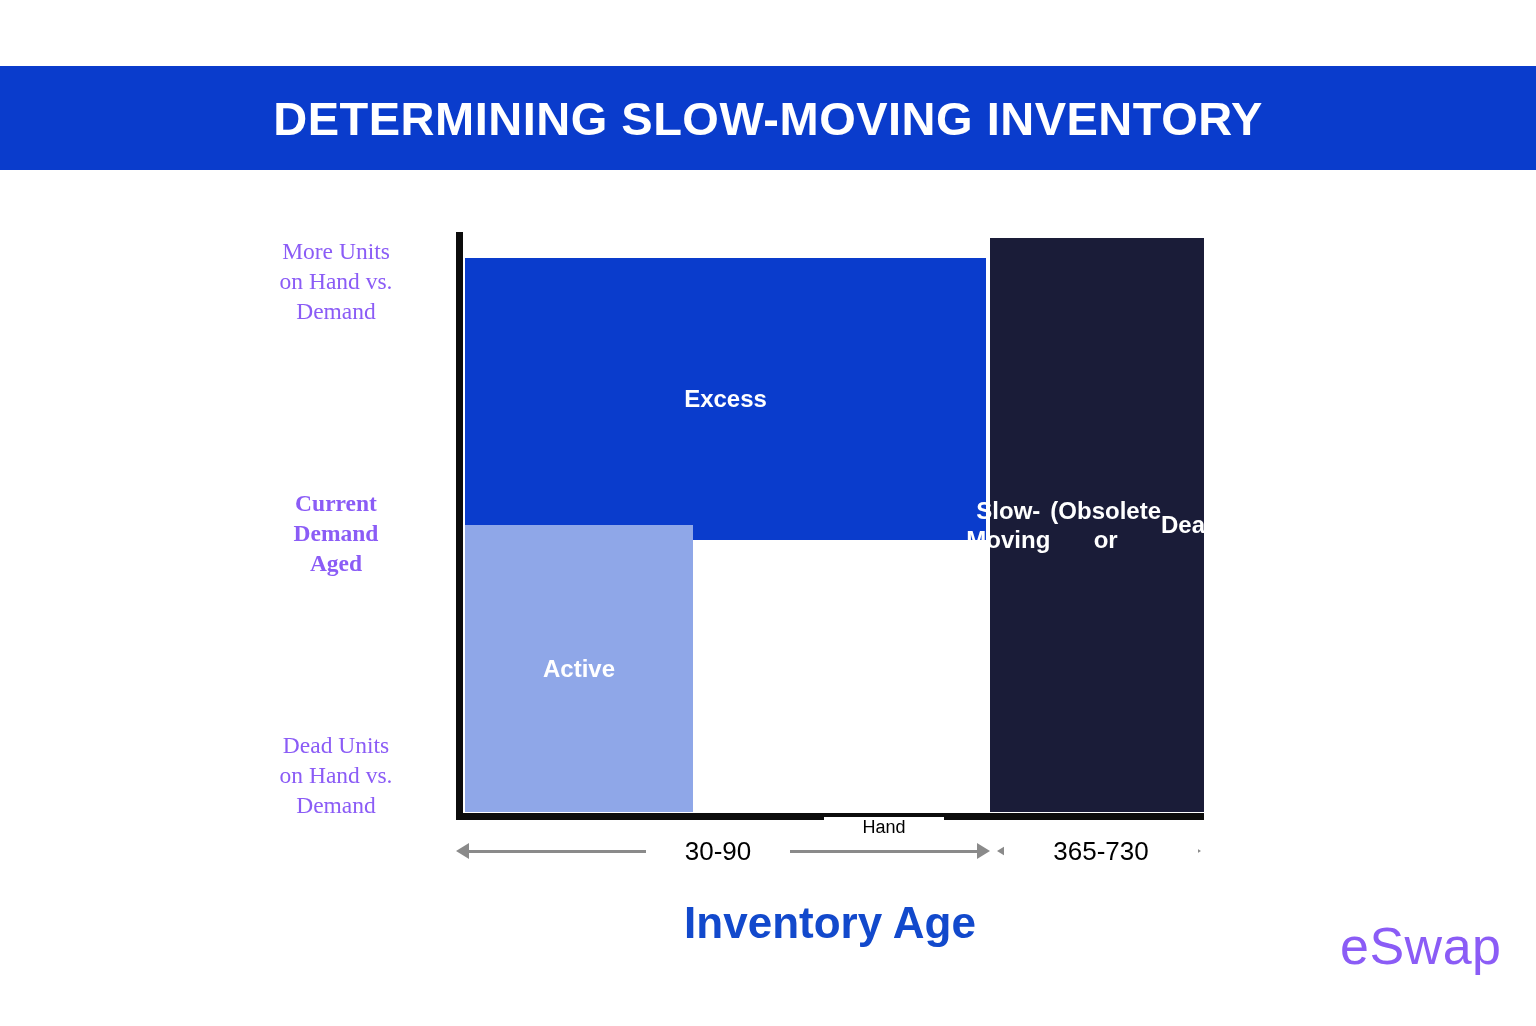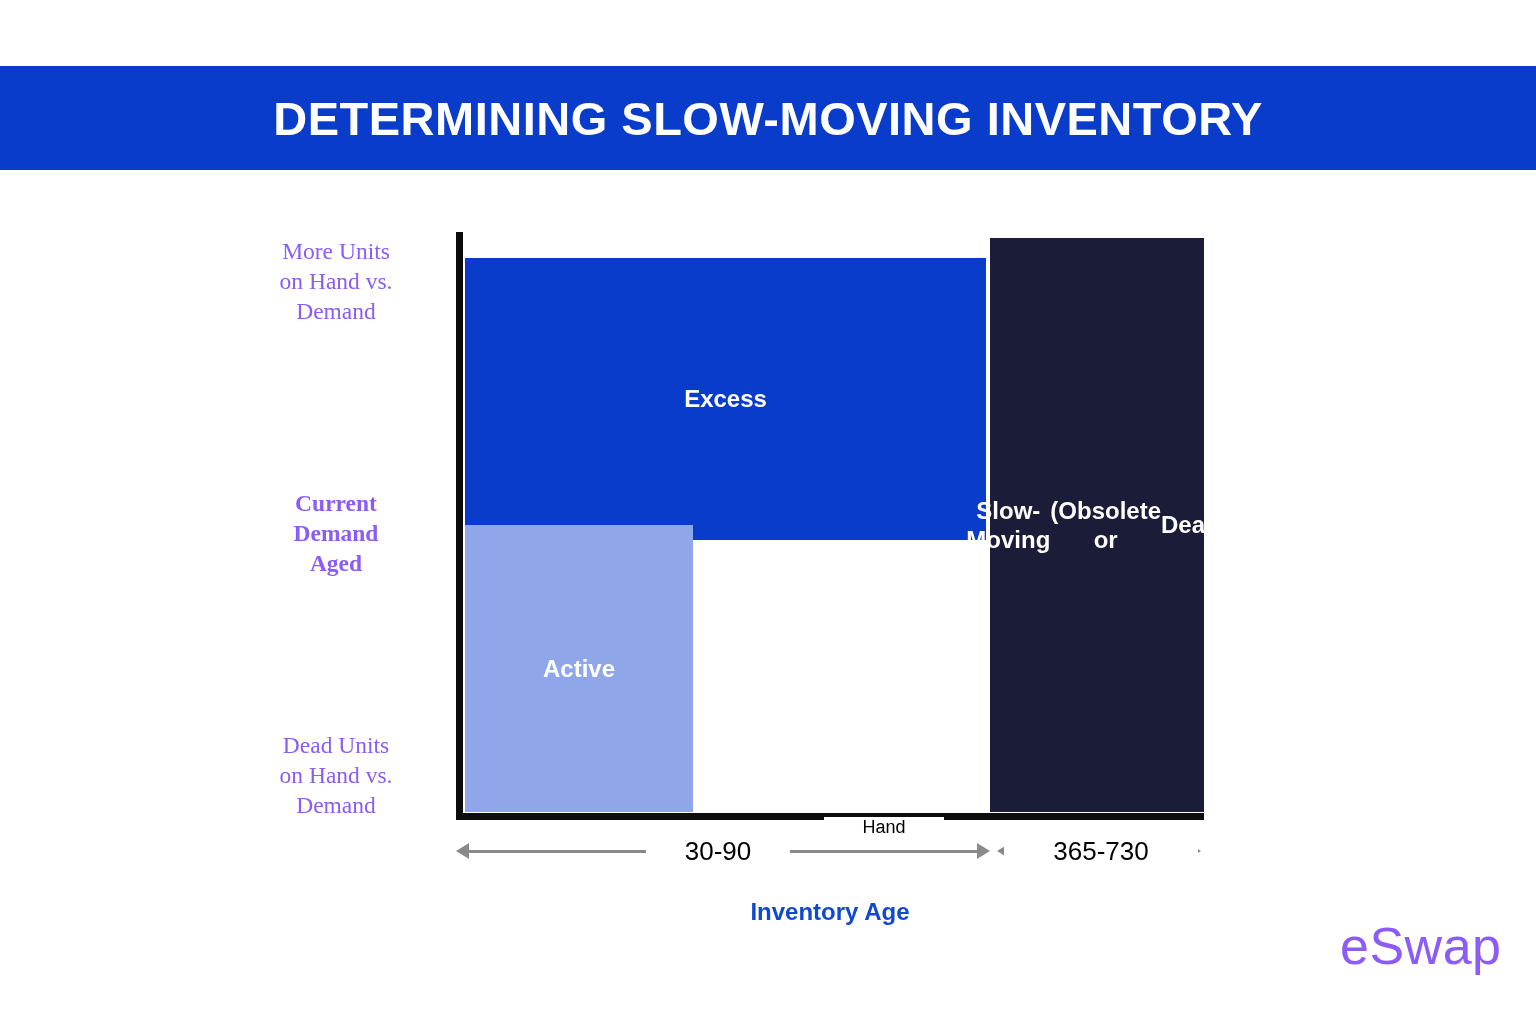--- a/index.html
+++ b/index.html
@@ -181,21 +181,21 @@
   }
 
   
   #x-axis-title {
     position: absolute;
     left: 456px;
     top: 898px;
     width: 748px;
     text-align: center;
     color: #1249cc;
-    font-size: 24px;
+    font-size: 44px;
     font-weight: bold;
   }
 
   
   #brand-logo {
     position: absolute;
     left: 1340px;
     top: 916px;
     color: #8b5cf6;
     font-size: 52px;

